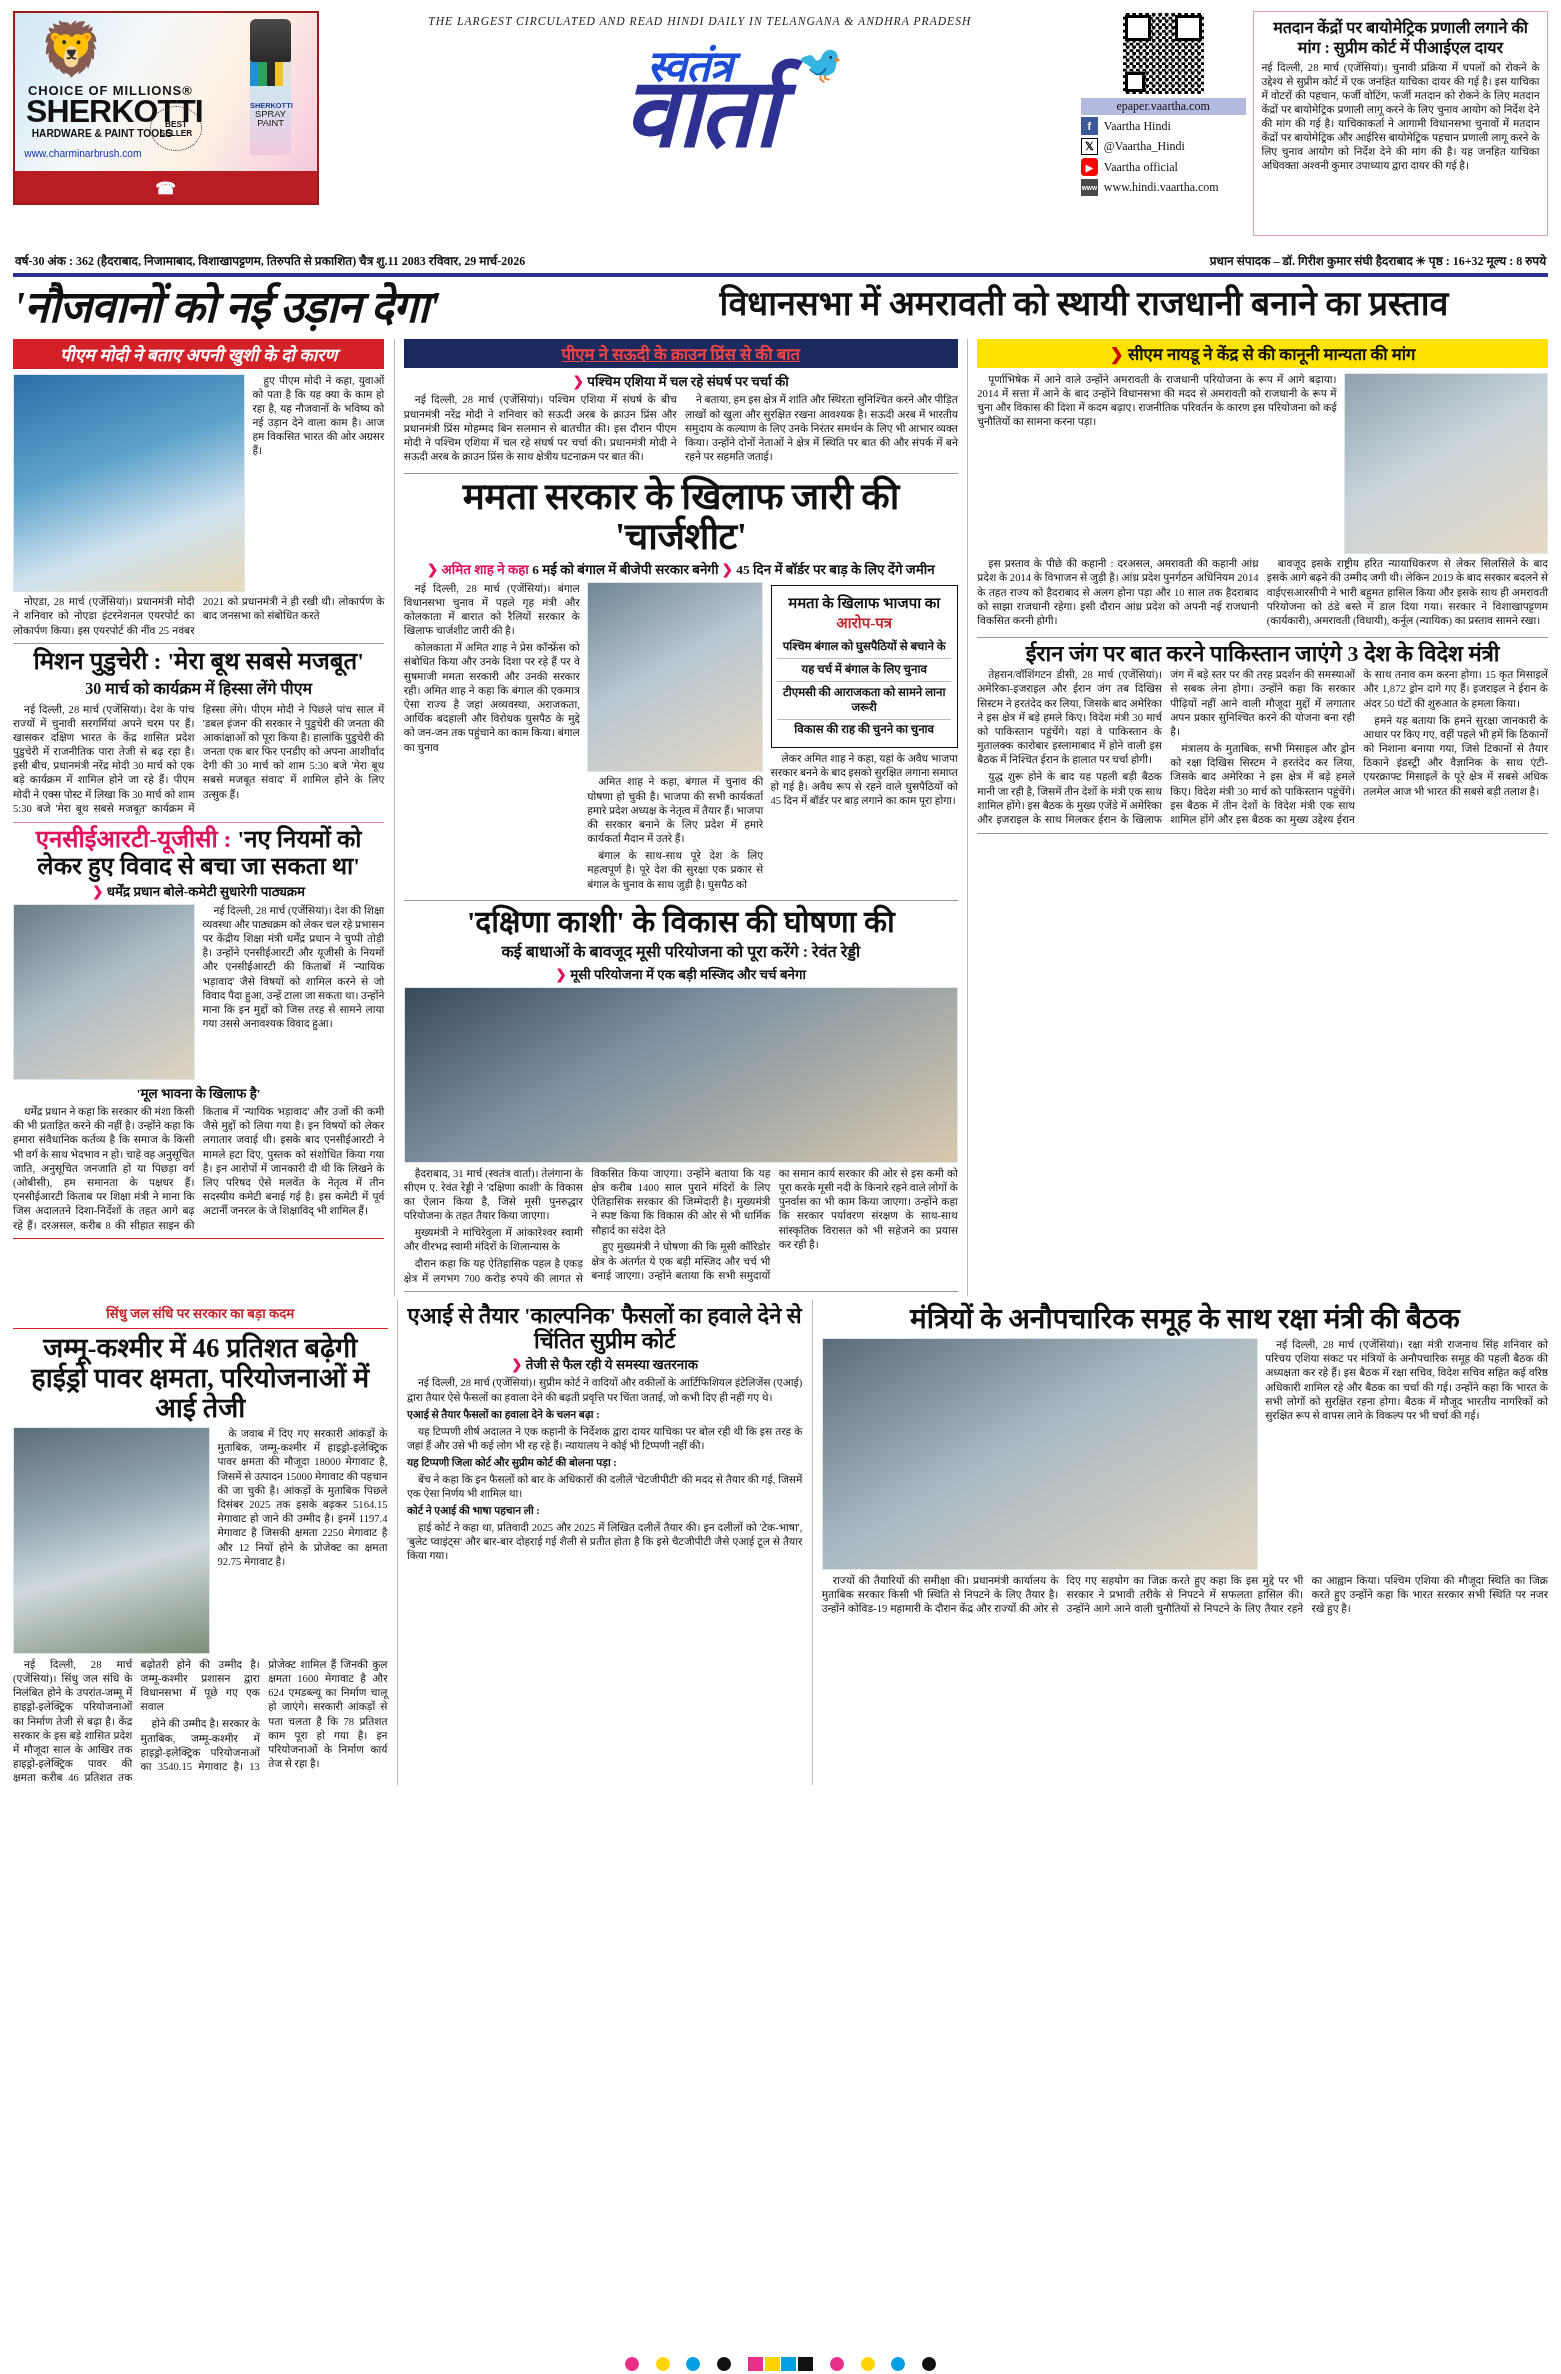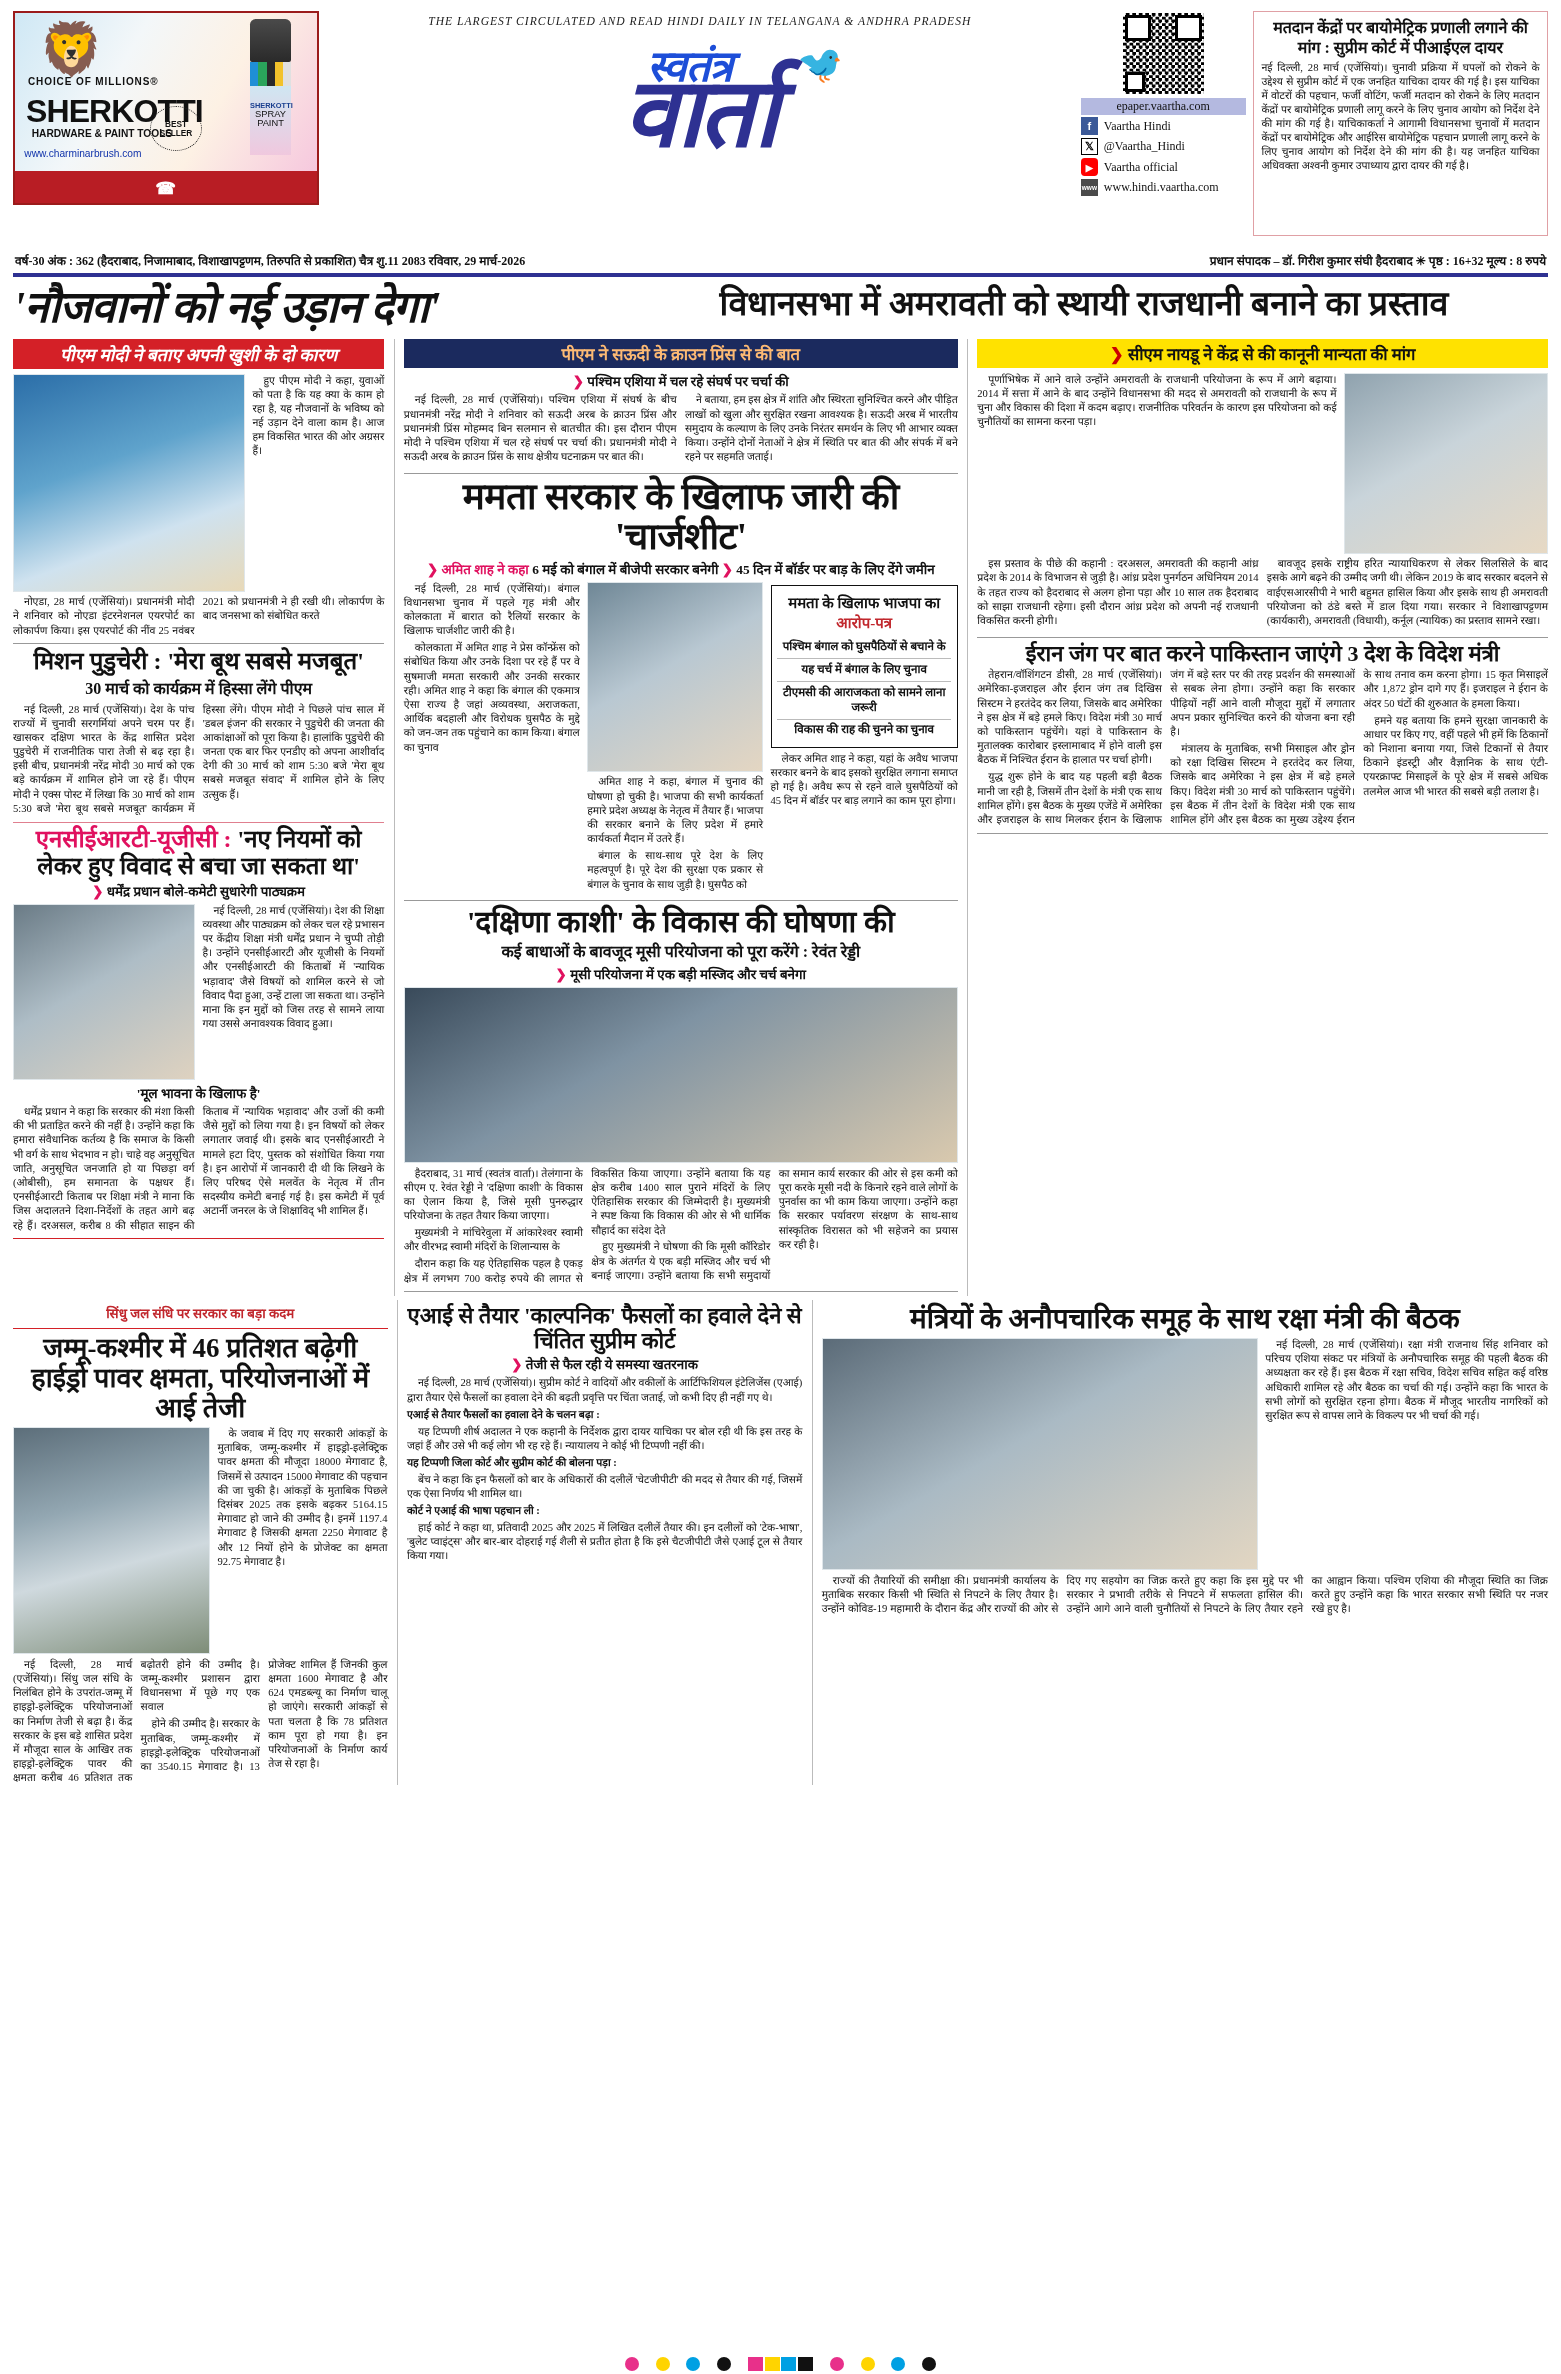--- a/index.html
+++ b/index.html
@@ -19,21 +19,21 @@
   .ad-box { width:306px; border:2.8px solid #9b1b1b; background:#fff; position:relative; }
   .ad-inner {
     height:158px;
     background:linear-gradient(120deg,#cfe8f5 0%,#f3f7f9 35%,#fdf1e4 65%,#f6c8de 100%);
     position:relative; overflow:hidden;
   }
   .lion {
     position:absolute; left:20.4px; top:9.3px; width:72px; height:58px;
     font-size:52px; line-height:56px; color:#111; text-align:center;
   }
-  .ad-choice { position:absolute; left:13px; top:63px; font-size:10px; letter-spacing:0.9px; font-weight:bold; font-family:"Liberation Sans",sans-serif; }
+  .ad-choice { position:absolute; left:13px; top:70px; font-size:13px; letter-spacing:0.9px; font-weight:bold; font-family:"Liberation Sans",sans-serif; }
   .ad-brand { position:absolute; left:11px; top:80px; font-size:32px; font-weight:bold; letter-spacing:-0.9px; font-family:"Liberation Sans",sans-serif; }
   .ad-sub { position:absolute; left:16.7px; top:115px; font-size:10.2px; font-weight:bold; font-family:"Liberation Sans",sans-serif; }
   .ad-site { position:absolute; left:9.3px; top:135px; font-size:10.2px; color:#1133aa; font-family:"Liberation Sans",sans-serif; }
   .best-seller {
     position:absolute; left:135px; top:93px; width:52px; height:45px;
     border-radius:50%; border:1.9px dotted #222; font-size:8.3px; font-weight:bold;
     display:flex; flex-direction:column; align-items:center; justify-content:center;
     font-family:"Liberation Sans",sans-serif; text-align:center; line-height:1.05;
   }
   .spray-can { position:absolute; right:24px; top:5.6px; width:43px; height:139px; }
@@ -101,21 +101,21 @@
   .bighead .r { flex:1; font-size:34px; font-weight:bold; line-height:1.18; text-align:center; }
 
   
   .cols { display:flex; gap:9.3px; margin-top:7.4px; }
   .col-l { width:378px; }
   .col-m { width:564px; }
   .col-r { width:581px; }
   .vrule { width:0.9px; background:#bbb; }
 
   .bar-red { background:#d42027; color:#fff; text-align:center; font-weight:bold; font-size:17.6px; padding:2.8px 3.7px; font-style:italic; }
-  .bar-navy { background:#1b2a5e; color:#fdba74; text-align:center; font-weight:bold; font-size:16.7px; padding:2.8px 3.7px; }
+  .bar-navy { background:#1b2a5e; color:#ef4444; text-align:center; font-weight:bold; font-size:16.7px; padding:2.8px 3.7px;text-decoration:underline; }
   .bar-yellow { background:#ffe200; color:#111; text-align:center; font-weight:bold; font-size:16.7px; padding:2.8px 3.7px; }
   .bar-yellow .chev { color:#c00; }
 
   .photo { width:100%; background:#9cc0d8; position:relative; overflow:hidden; border:0.9px solid #dfe6ea; }
   .ph-modi { height:218px; background:linear-gradient(160deg,#2b6ea8 0%,#5fa3cc 40%,#cfe2ef 70%,#e8d9b8 100%); }
   .ph-naidu { height:181px; background:linear-gradient(150deg,#8fa2ae 0%,#c9d4da 45%,#e7d9c4 100%); }
   .ph-shah { height:190px; background:linear-gradient(150deg,#6f8796 0%,#b9c8d2 45%,#e4d6c2 100%); }
   .ph-dharm { height:176px; background:linear-gradient(150deg,#6a7b86 0%,#aebdc6 45%,#ded2c0 100%); }
   .ph-event { height:176px; background:linear-gradient(150deg,#394a5a 0%,#7f93a3 40%,#d9c9ae 100%); }
   .ph-dam { height:227px; background:linear-gradient(165deg,#5c6e7a 0%,#93a7b2 35%,#cfd9de 60%,#7e8d78 100%); }

